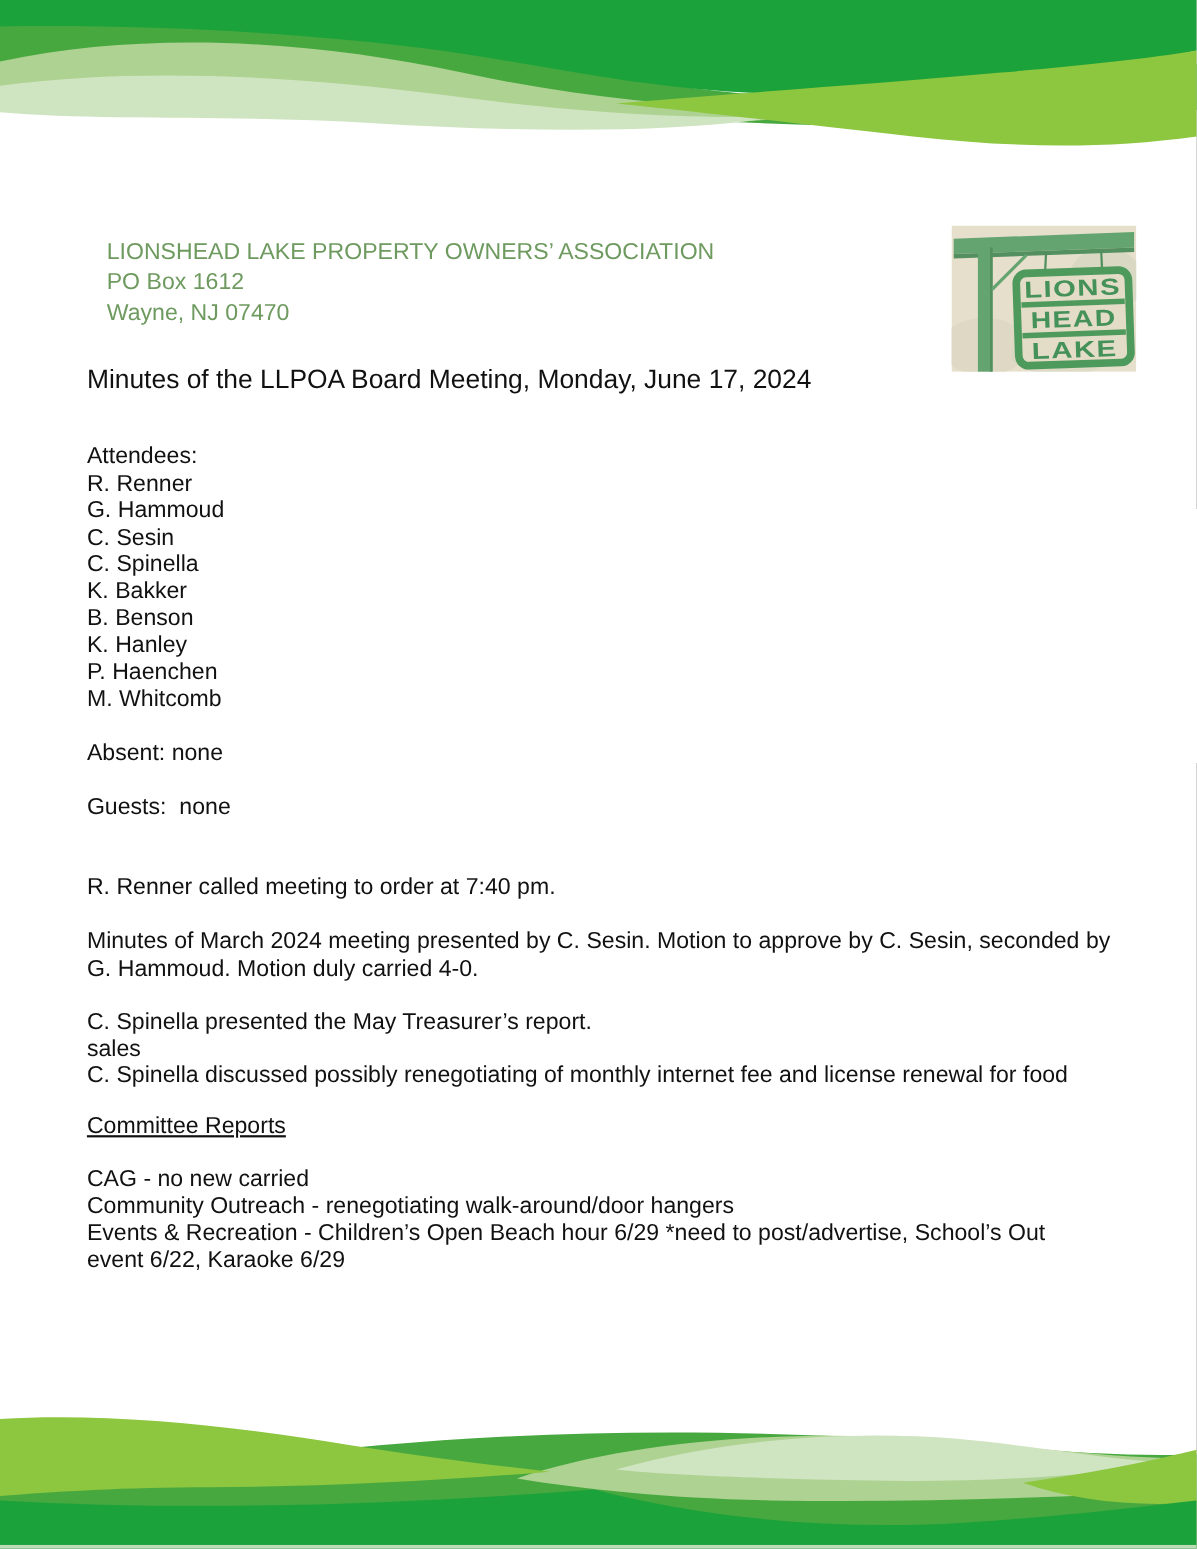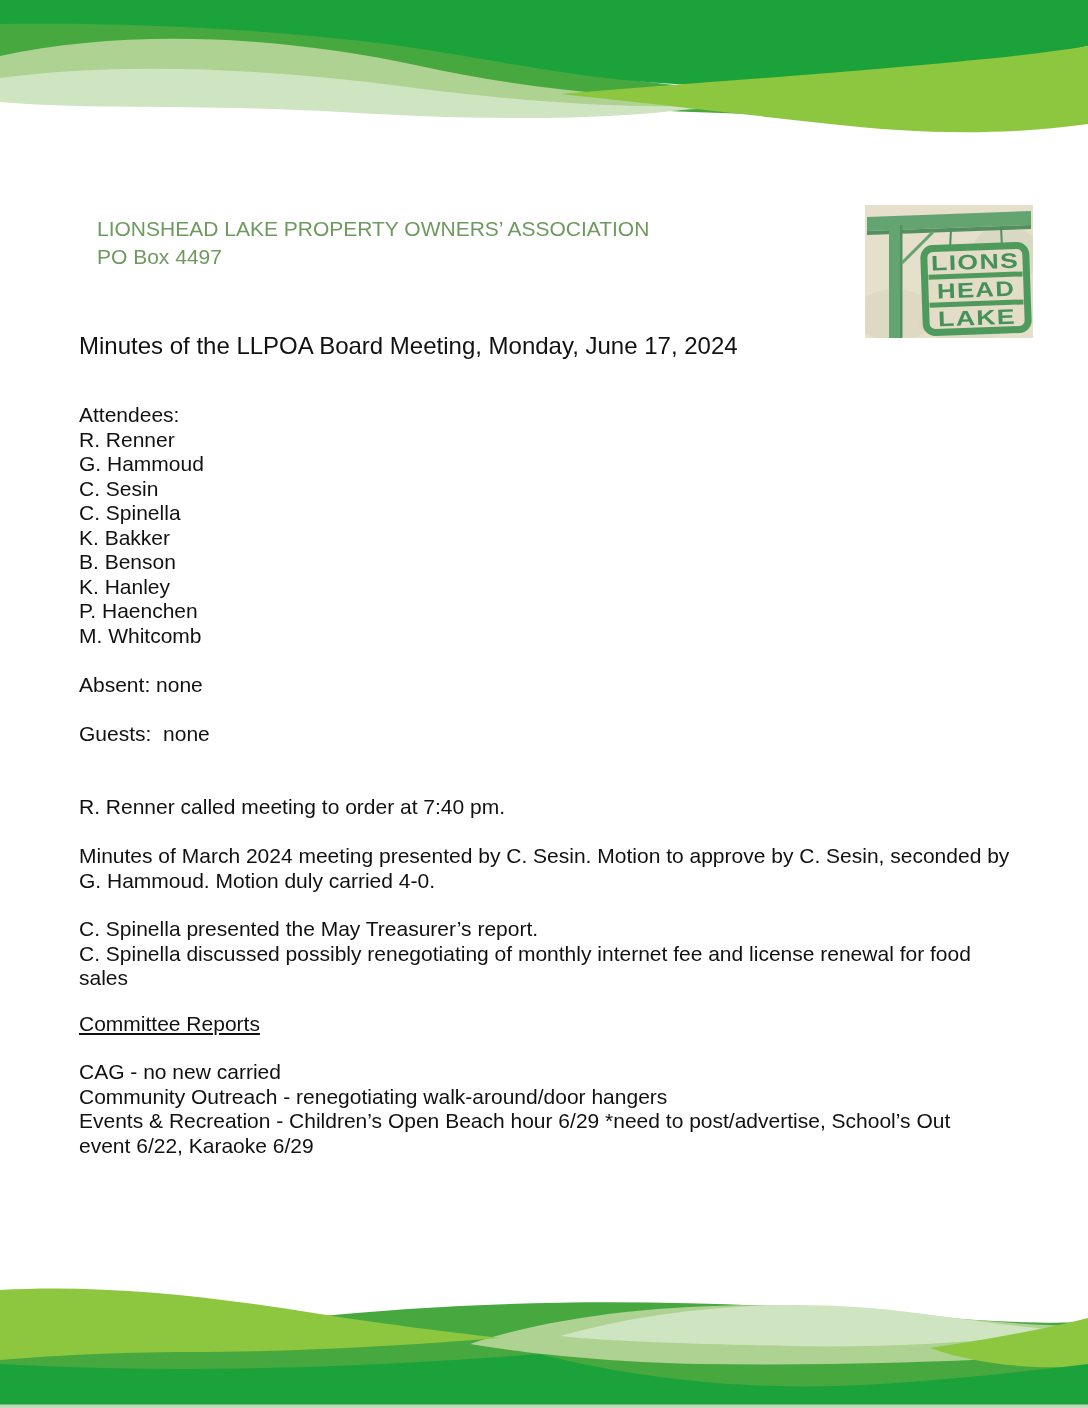--- a/index.html
+++ b/index.html
@@ -44,21 +44,22 @@
   <svg class="wave-band wave-top" viewBox="0 0 1088 136" preserveAspectRatio="none">
     <path d="M0 18 C160 8 340 28 520 62 C660 90 820 100 940 90 C1010 84 1055 72 1088 58 L1088 100 C950 116 800 118 650 110 C500 102 340 96 200 96 C120 96 50 98 0 100 Z" fill="#47A83F"></path>
     <path d="M0 56 C130 28 280 36 420 66 C540 92 660 102 780 98 C690 116 550 116 430 106 C300 96 150 102 0 94 Z" fill="#AED291"></path>
     <path d="M0 78 C120 62 260 68 400 86 C520 102 620 108 710 106 C610 122 470 120 340 112 C210 104 90 110 0 102 Z" fill="#CFE4C0"></path>
     <path d="M0 0 H1088 V46 C960 76 860 88 730 86 C580 84 490 56 370 42 C250 28 120 22 0 24 Z" fill="#1CA23B"></path>
     <path d="M560 94 C680 84 800 76 910 66 C980 60 1040 54 1088 46 L1088 124 C1000 136 920 134 830 124 C730 113 640 102 560 94 Z" fill="#8DC63F"></path>
   </svg>
 
   <div class="org-block">
     <div>LIONSHEAD LAKE PROPERTY OWNERS’ ASSOCIATION</div>
-    <div>PO Box 4497</div>
+    <div>PO Box 1612</div>
+    <div>Wayne, NJ 07470</div>
   </div>
 
   <svg class="logo" viewBox="0 0 168 133">
     <rect x="0" y="0" width="168" height="133" fill="#E6DFCC"></rect>
     <ellipse cx="30" cy="110" rx="40" ry="26" fill="#D9D4BE" opacity="0.6"></ellipse>
     <ellipse cx="140" cy="50" rx="34" ry="30" fill="#CBD3B9" opacity="0.5"></ellipse>
     <ellipse cx="100" cy="118" rx="46" ry="18" fill="#D4D6BF" opacity="0.5"></ellipse>
 
     <polygon points="2,12 166,6 166,20 2,26" fill="#63A471"></polygon>
     <polygon points="2,26 166,20 166,24 2,30" fill="#54905F"></polygon>
@@ -107,22 +108,22 @@
     <div class="line">R. Renner called meeting to order at 7:40 pm.</div>
   </div>
 
   <div class="block p-may">
     <div class="line">Minutes of March 2024 meeting presented by C. Sesin. Motion to approve by C. Sesin, seconded by</div>
     <div class="line">G. Hammoud. Motion duly carried 4-0.</div>
   </div>
 
   <div class="block p-treasurer">
     <div class="line">C. Spinella presented the May Treasurer’s report.</div>
+    <div class="line">sales</div>
     <div class="line">C. Spinella discussed possibly renegotiating of monthly internet fee and license renewal for food</div>
-    <div class="line">sales</div>
   </div>
 
   <div class="block committee-heading">
     <div class="line">Committee Reports</div>
   </div>
 
   <div class="block committee-list">
     <div class="line">CAG - no new carried</div>
     <div class="line">Community Outreach - renegotiating walk-around/door hangers</div>
     <div class="line">Events &amp; Recreation - Children’s Open Beach hour 6/29 *need to post/advertise, School’s Out</div>

